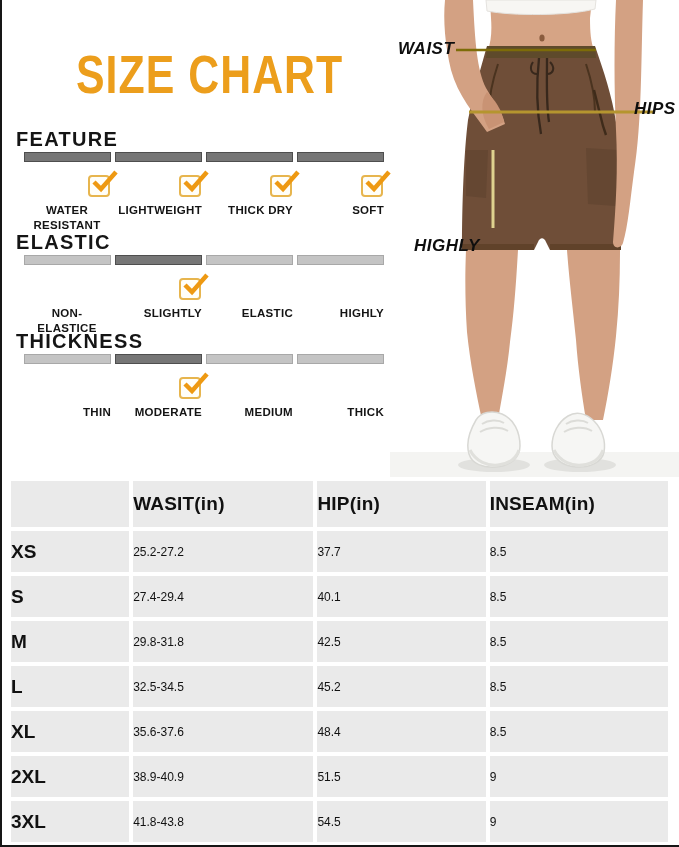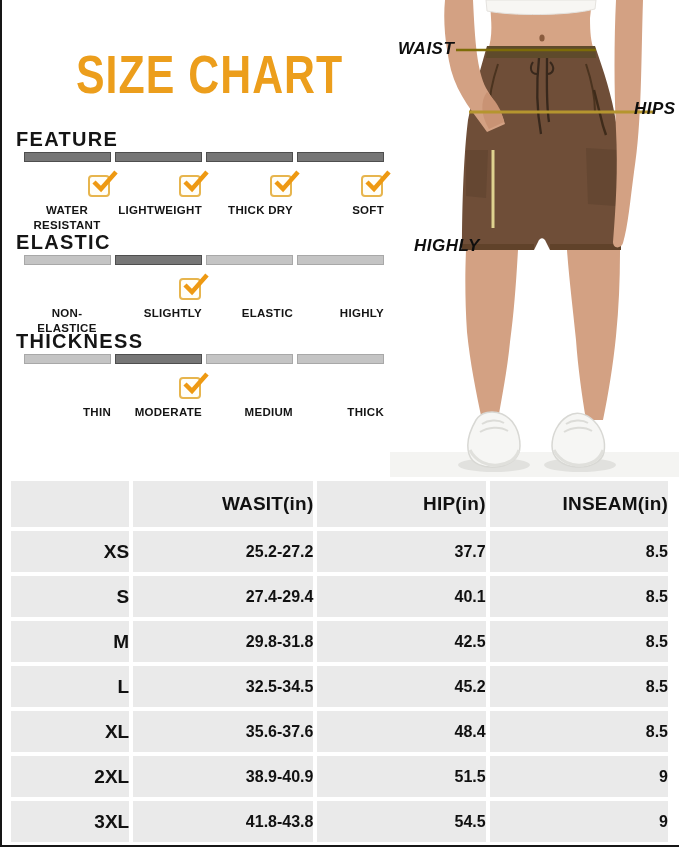--- a/index.html
+++ b/index.html
@@ -33,24 +33,24 @@
 
   
   .fig-label{position:absolute;font-size:17px;font-weight:bold;font-style:italic;
              color:#0E0E0E;letter-spacing:.5px;}
   #lbl-waist{left:398px;top:39px;} #lbl-hips{left:634px;top:99px;} #lbl-inseam{left:414px;top:236px;}
   #model-svg{position:absolute;left:390px;top:0;}
 
   
   .size-table{position:absolute;left:7px;top:477px;width:665px;border-collapse:separate;
               border-spacing:4px;table-layout:fixed;}
-  .size-table th,.size-table td{background:#EAEAEA;text-align:right;vertical-align:middle;
+  .size-table th,.size-table td{background:#EAEAEA;text-align:left;vertical-align:middle;
               padding:0;color:#111;}
   .size-table th{height:46px;font-size:19px;font-weight:bold;letter-spacing:.2px;}
-  .size-table td{height:41px;font-size:16px;font-weight:bold;}
+  .size-table td{height:41px;font-size:12px;font-weight:normal;}
   .size-table td.sz{font-size:19px;font-weight:bold;}
 </style>
 </head>
 <body>
 
 <div id="page">
   <div class="edge-left"></div>
 
   <div class="main-title">SIZE CHART</div>
 

